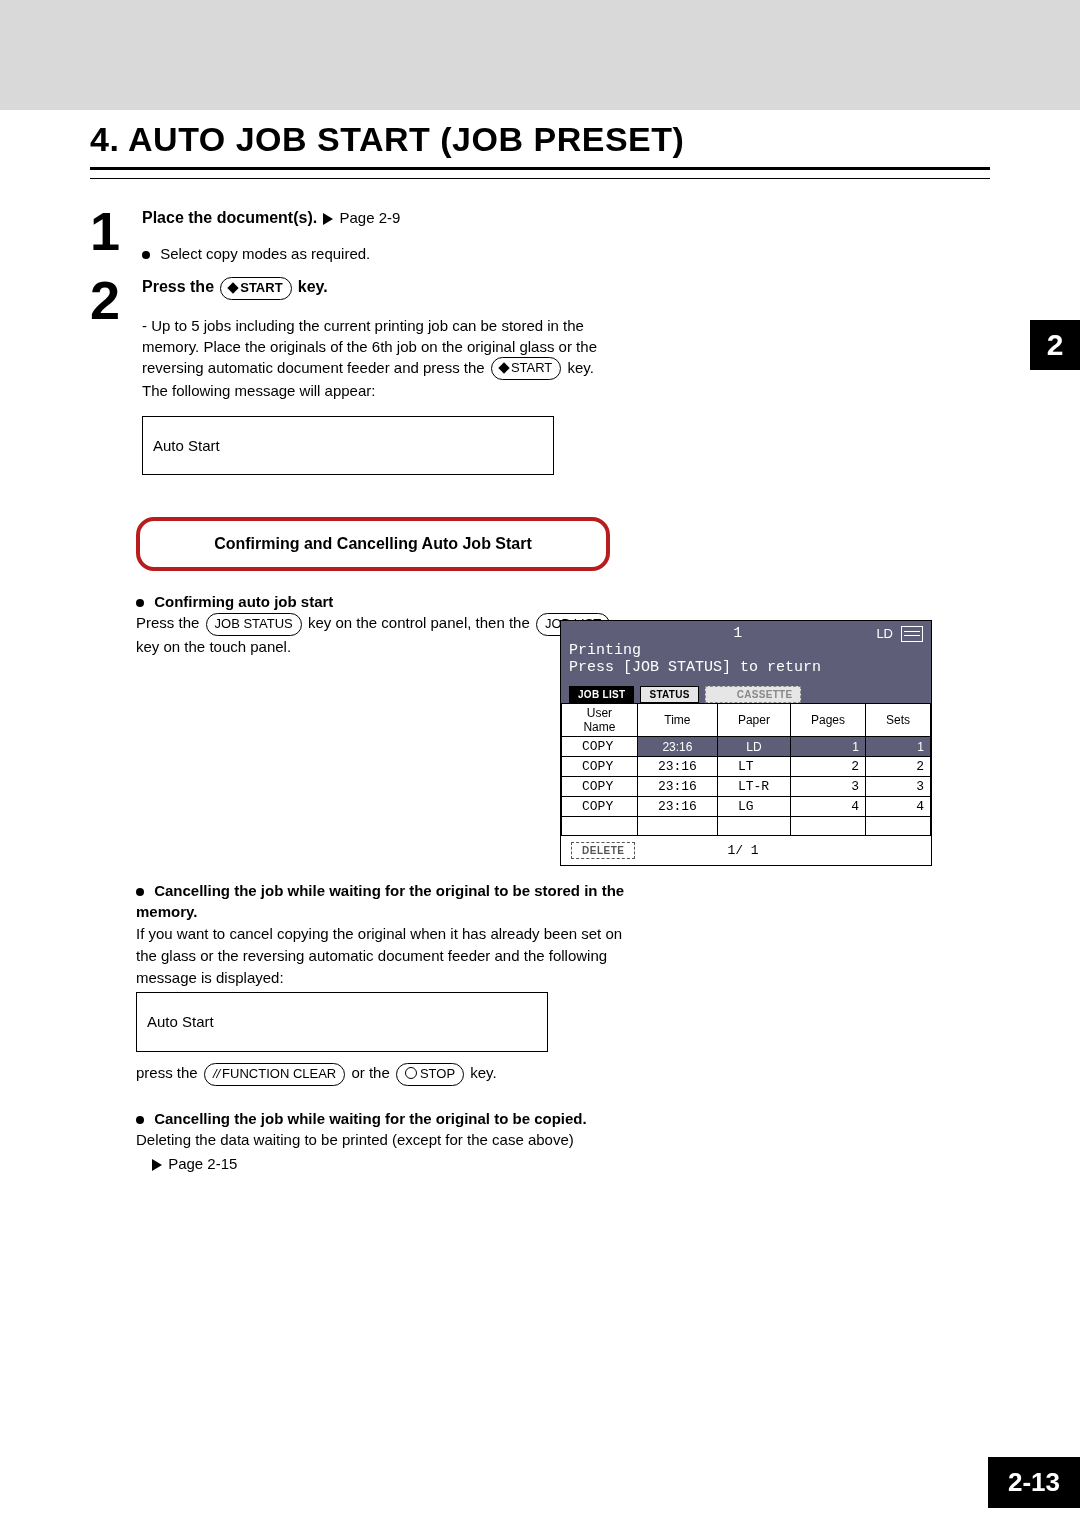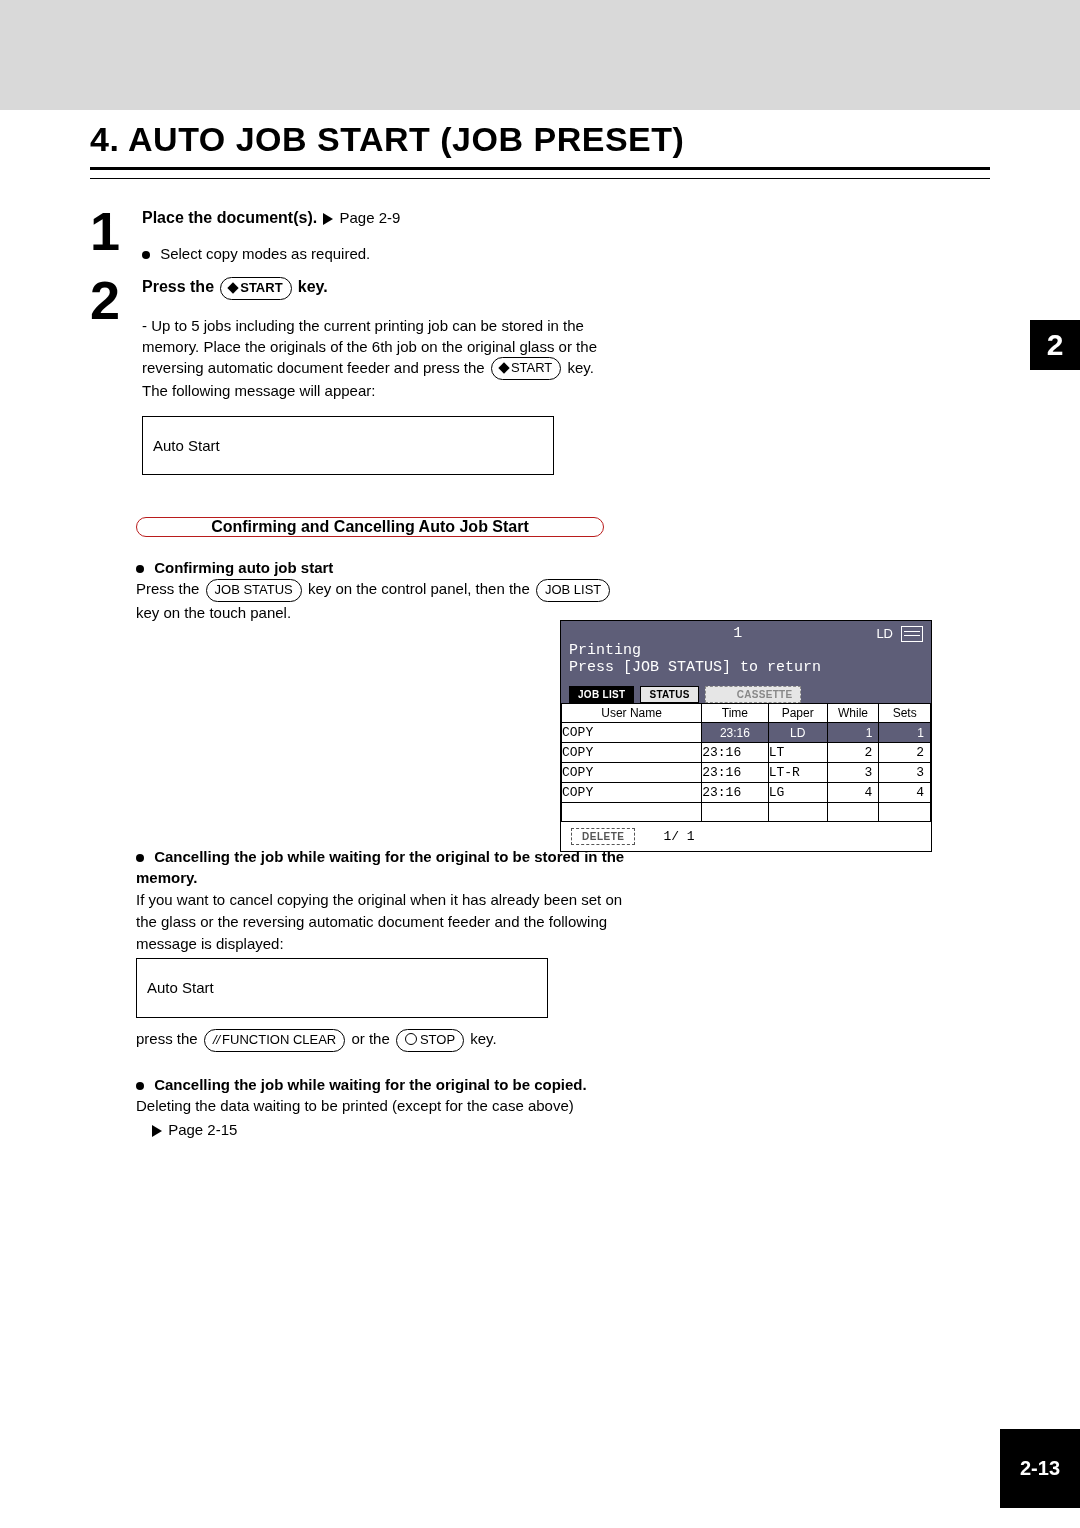--- a/index.html
+++ b/index.html
@@ -23,22 +23,22 @@
     height: 110px;
     background: #d9d9d9;
   }
   .page-number-box {
     position: absolute;
     right: 0;
     bottom: 20px;
     background: #000;
     color: #fff;
     font-weight: bold;
-    font-size: 20px;
-    padding: 28px 20px;
+    font-size: 26px;
+    padding: 10px 20px;
   }
   .side-tab {
     position: absolute;
     right: 0;
     top: 320px;
     width: 50px;
     height: 50px;
     background: #000;
     color: #fff;
     font-size: 30px;
@@ -144,23 +144,23 @@
   .box-simple {
     border: 1px solid #000;
     padding: 18px 10px;
     margin-top: 4px;
     max-width: 390px;
     font-size: 15px;
   }
   .section-pill {
     margin: 42px 0 20px 46px;
     max-width: 430px;
-    border: 1px solid #b91c1c;
+    border: 4px solid #b91c1c;
     border-radius: 18px;
-    padding: 0 18px;
+    padding: 14px 18px;
     font-weight: bold;
     font-size: 16px;
     text-align: center;
   }
   .sub-block {
     margin-left: 46px;
     font-size: 15px;
     line-height: 1.45;
     max-width: 500px;
   }
@@ -243,21 +243,21 @@
   }
   .job-table {
     width: 100%;
     border-collapse: collapse;
     font-family: Arial, sans-serif;
     font-size: 12px;
     background: #fff;
   }
   .job-table th, .job-table td {
     border: 1px solid #000;
-    padding: 2px 0;
+    padding: 2px 20px;
     text-align: center;
   }
   .job-table th {
     font-weight: normal;
     background: #fff;
   }
   .job-table .mono {
     font-family: "Courier New", monospace;
     font-size: 13px;
     text-align: left;
@@ -267,21 +267,21 @@
     color: #fff;
   }
   .job-table tr.highlight td.nohl {
     background: #fff;
     color: #000;
   }
   .job-table td.num { text-align: right; padding-right: 6px; }
   .bottom-bar {
     display: flex;
     align-items: center;
-    gap: 28px;
+    gap: 92px;
     padding: 6px 10px;
     background: #fff;
   }
   .delete-btn {
     border: 1px dashed #555;
     color: #555;
     font-size: 10px;
     font-weight: bold;
     padding: 2px 10px;
     font-family: Arial, sans-serif;
@@ -375,21 +375,21 @@
       <div class="tab-btn active">JOB LIST</div>
       <div class="tab-btn">STATUS</div>
       <div class="tab-btn disabled">CASSETTE</div>
     </div>
     <table class="job-table">
       <thead>
         <tr>
           <th style="width:38%">User Name</th>
           <th style="width:18%">Time</th>
           <th style="width:16%">Paper</th>
-          <th style="width:14%">While</th>
+          <th style="width:14%">Pages</th>
           <th style="width:14%">Sets</th>
         </tr>
       </thead>
       <tbody>
         <tr class="highlight">
           <td class="mono nohl">COPY</td>
           <td>23:16</td>
           <td>LD</td>
           <td class="num">1</td>
           <td class="num">1</td>

